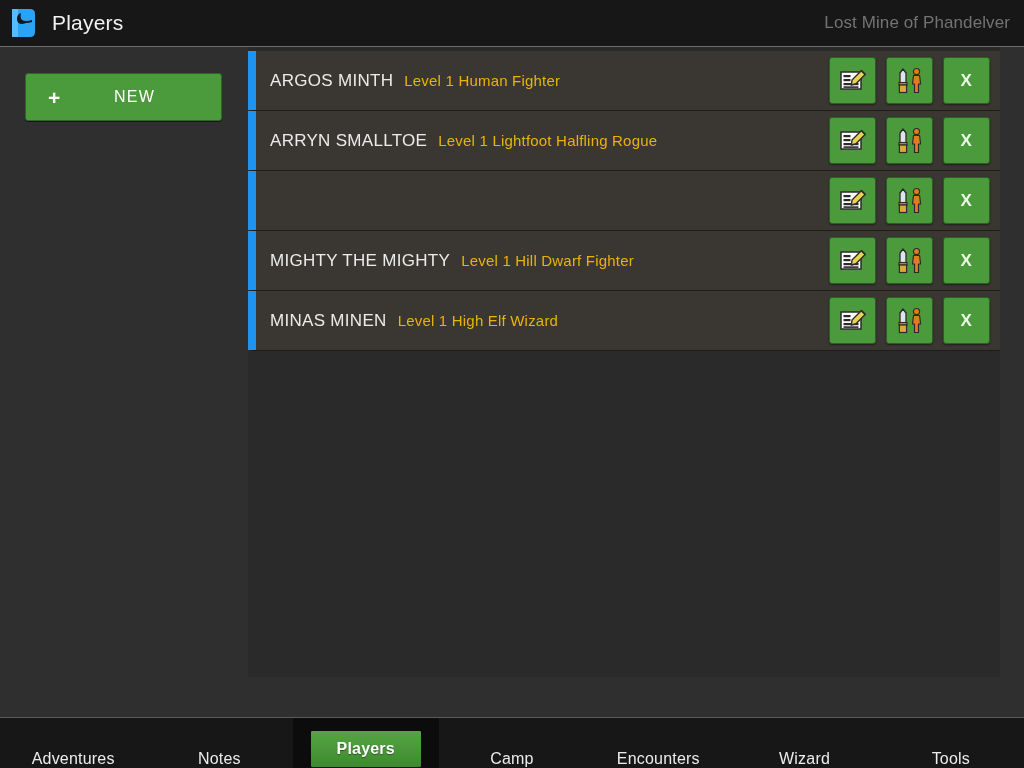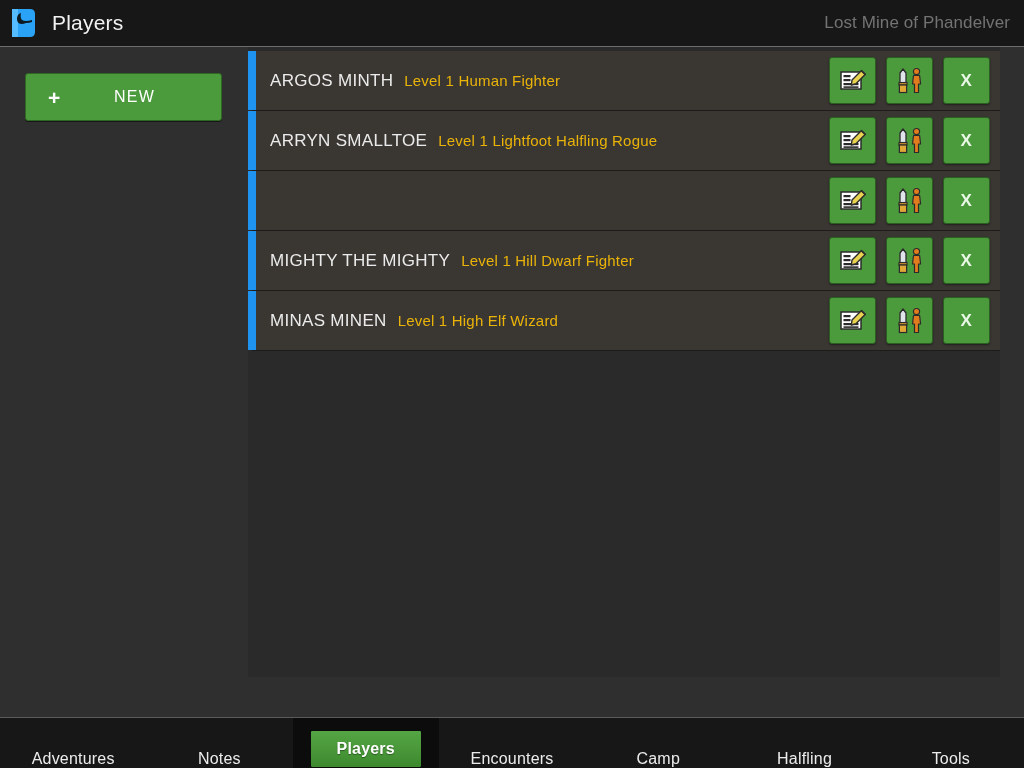--- a/index.html
+++ b/index.html
@@ -421,26 +421,26 @@
   <div class="nav-item">
         <span class="nav-chip">Adventures</span>
       </div>
       <div class="nav-item">
         <span class="nav-chip">Notes</span>
       </div>
       <div class="nav-item active">
         <span class="nav-chip">Players</span>
       </div>
       <div class="nav-item">
+        <span class="nav-chip">Camp</span>
+      </div>
+      <div class="nav-item">
         <span class="nav-chip">Encounters</span>
       </div>
       <div class="nav-item">
-        <span class="nav-chip">Camp</span>
-      </div>
-      <div class="nav-item">
-        <span class="nav-chip">Halfling</span>
+        <span class="nav-chip">Wizard</span>
       </div>
       <div class="nav-item">
         <span class="nav-chip">Tools</span>
       </div>
     </div>
 
 </div>
 
 </body></html>

